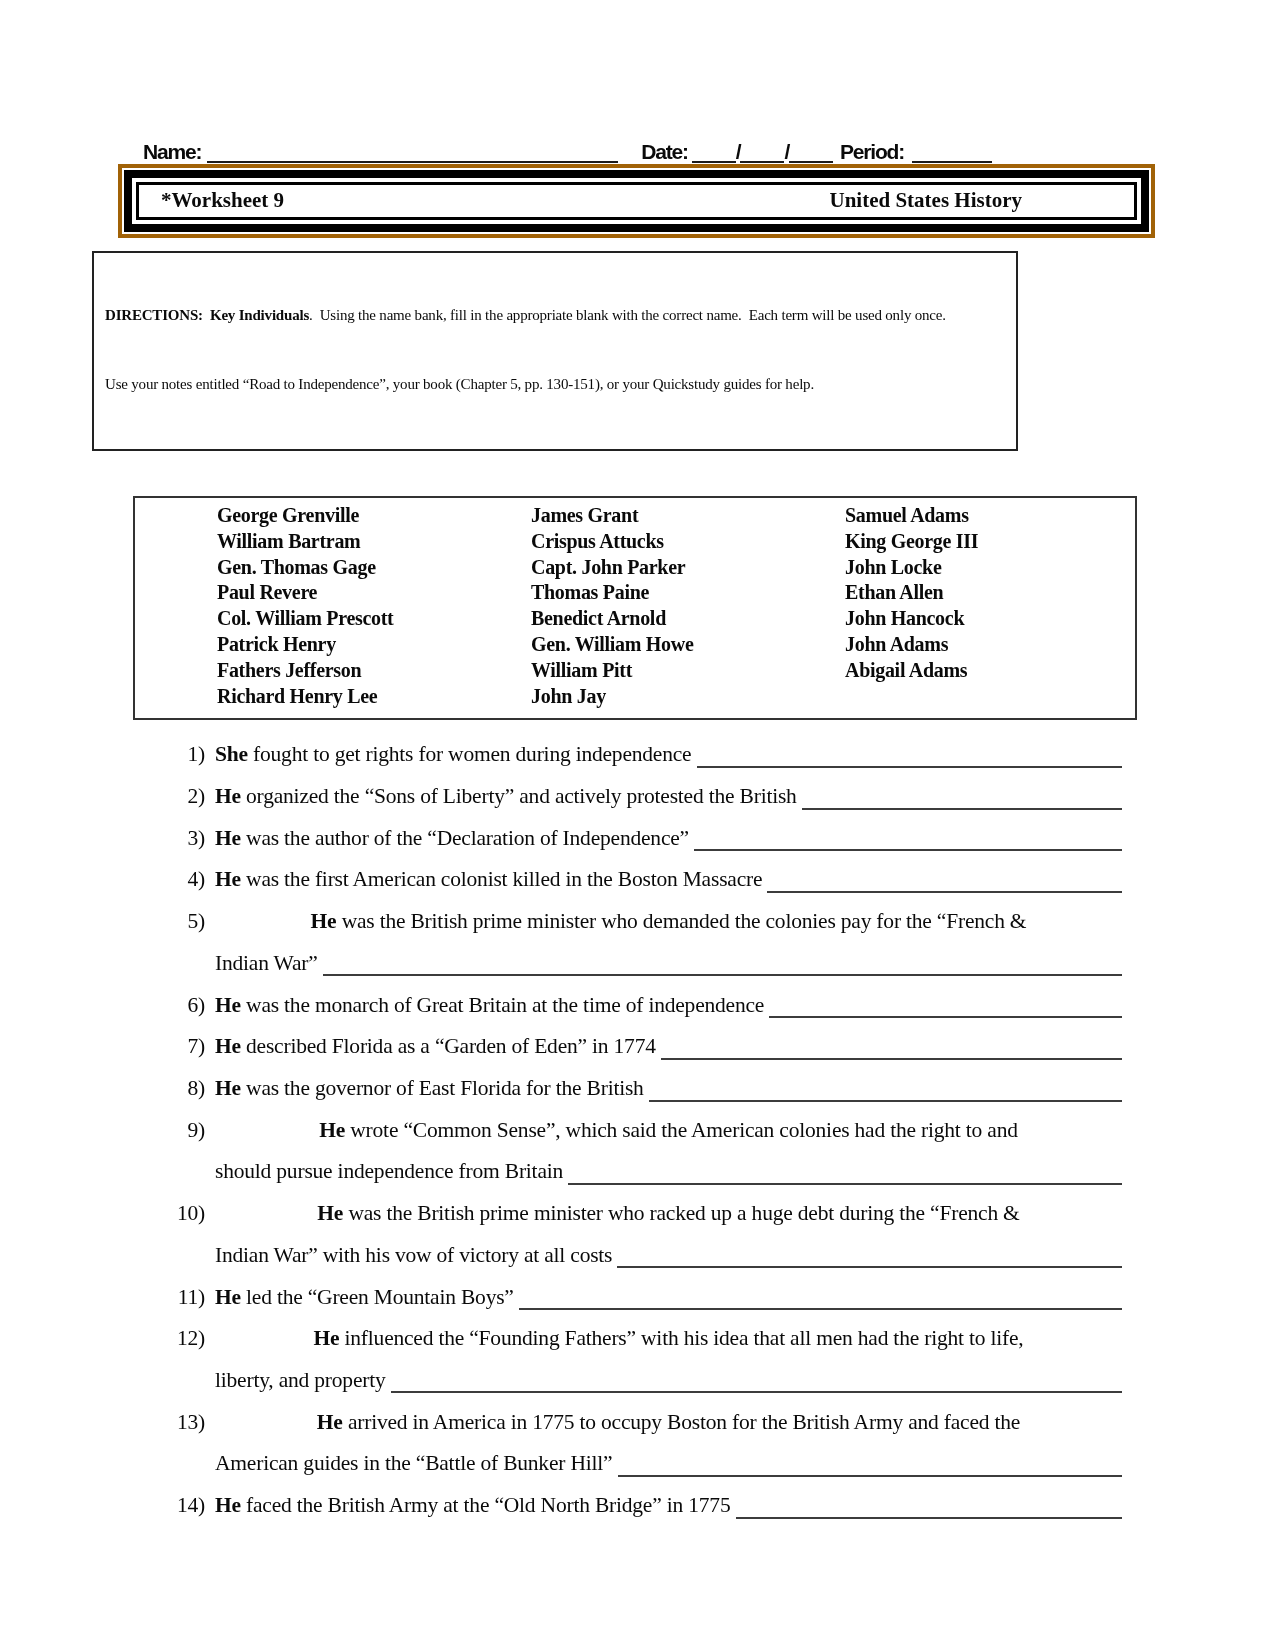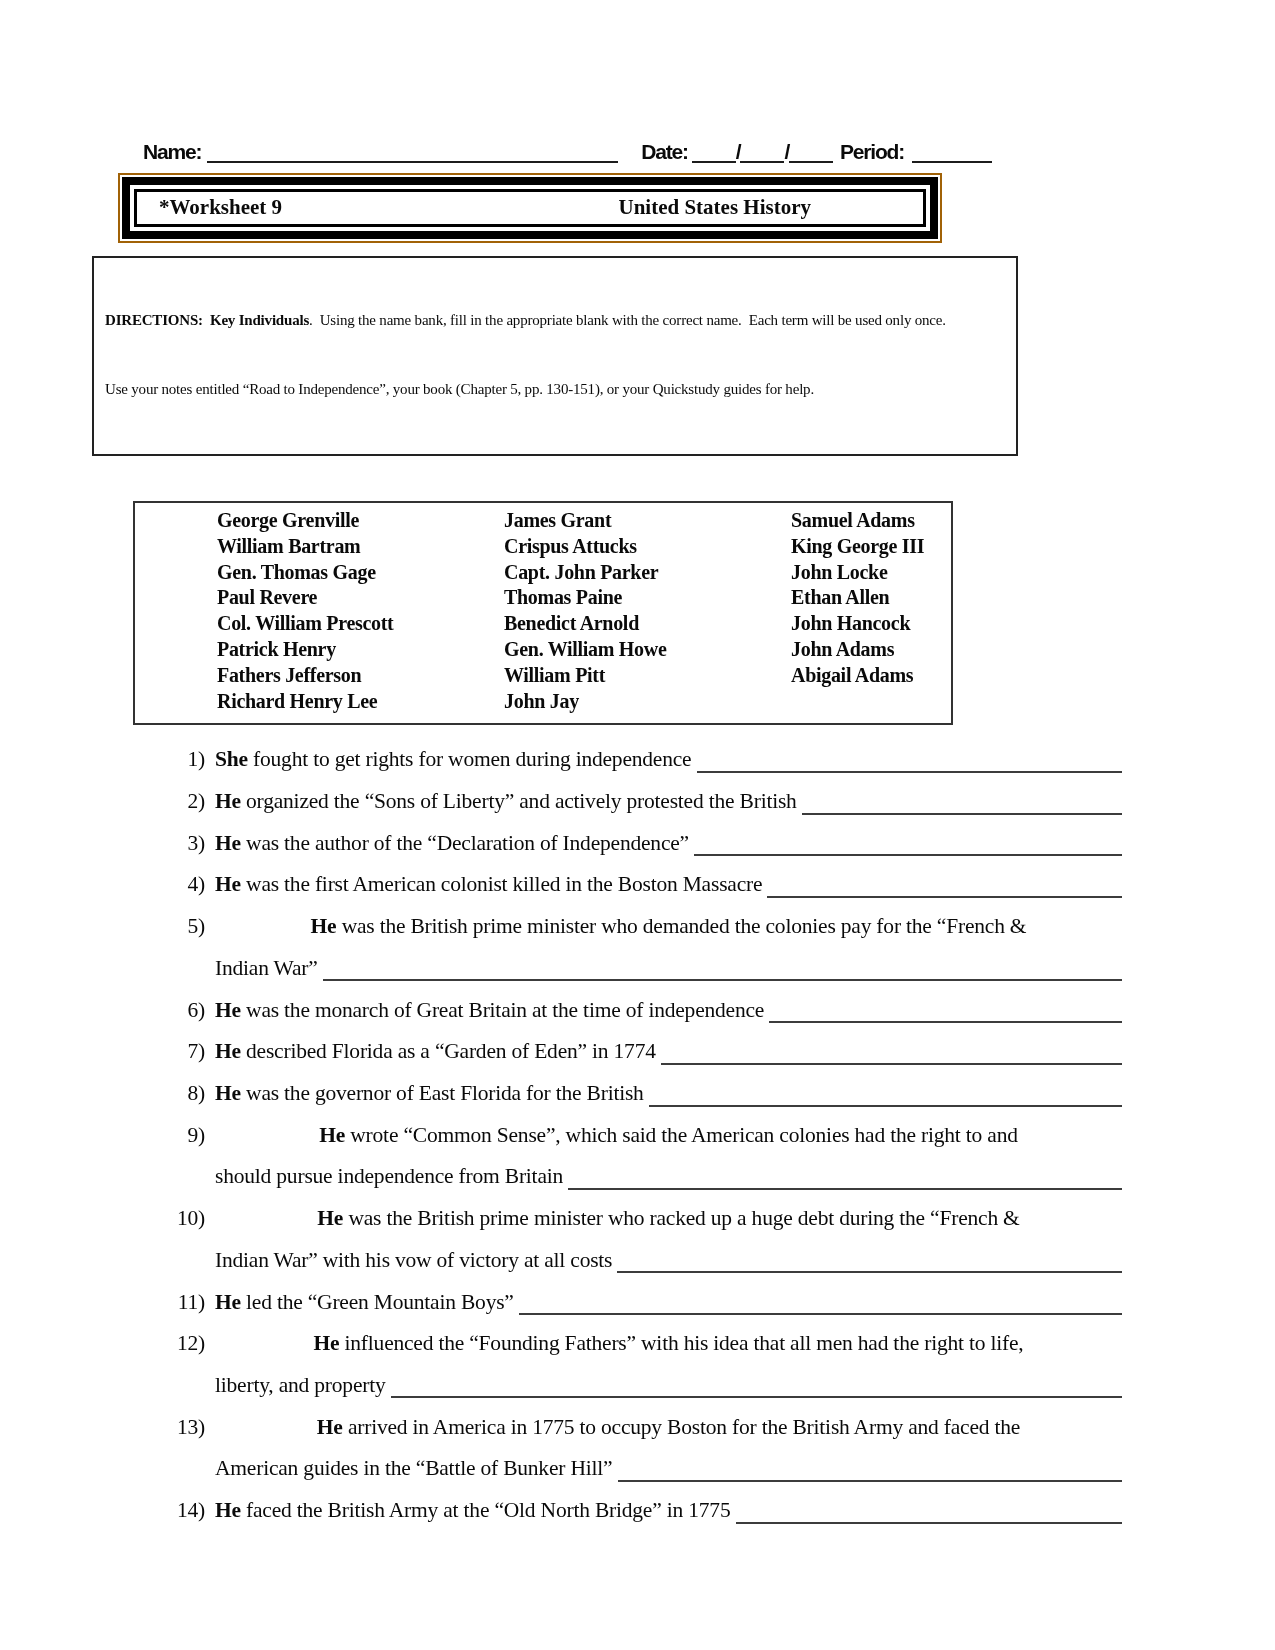--- a/index.html
+++ b/index.html
@@ -32,23 +32,23 @@
     align-self: baseline;
   }
   .name-blank  { flex: 1 1 auto; margin-left: 6px; }
   .date-blank  { width: 44px; }
   .period-blank{ width: 80px; margin-left: 8px; }
   .date-label  { margin-left: 23px; padding-right: 4px; }
   .period-label{ margin-left: 7px; }
 
   
   .title-outer {
-    margin: 9px auto 0 118px;
-    width: 824px;
-    border: 2px solid #a16207;
+    margin: 0 auto 0 118px;
+    width: 1037px;
+    border: 4px solid #a16207;
     padding: 2px;
     box-sizing: border-box;
   }
   .title-mid {
     border: 8px solid #000;
     padding: 4px;
   }
   .title-inner {
     border: 3px solid #000;
     display: flex;
@@ -70,25 +70,26 @@
     line-height: 23px;
     white-space: pre;
     letter-spacing: -0.2px;
   }
   .directions-box .dline { display: block; }
   .bold { font-weight: 700; }
 
   
   .namebank {
     margin: 45px 0 0 133px;
-    width: 820px;
+    width: 1004px;
     box-sizing: border-box;
     border: 2px solid #333;
     padding: 5px 0 9px 82px;
     display: flex;
+    gap: 27px;
   }
   .nb-col { width: 287px; flex: 0 0 auto; }
   .nb-col:last-child { width: auto; flex: 1 1 auto; }
   .nb-name {
     font-weight: 700;
     font-size: 20px;
     line-height: 25.8px;
     letter-spacing: -0.3px;
     white-space: pre;
   }

